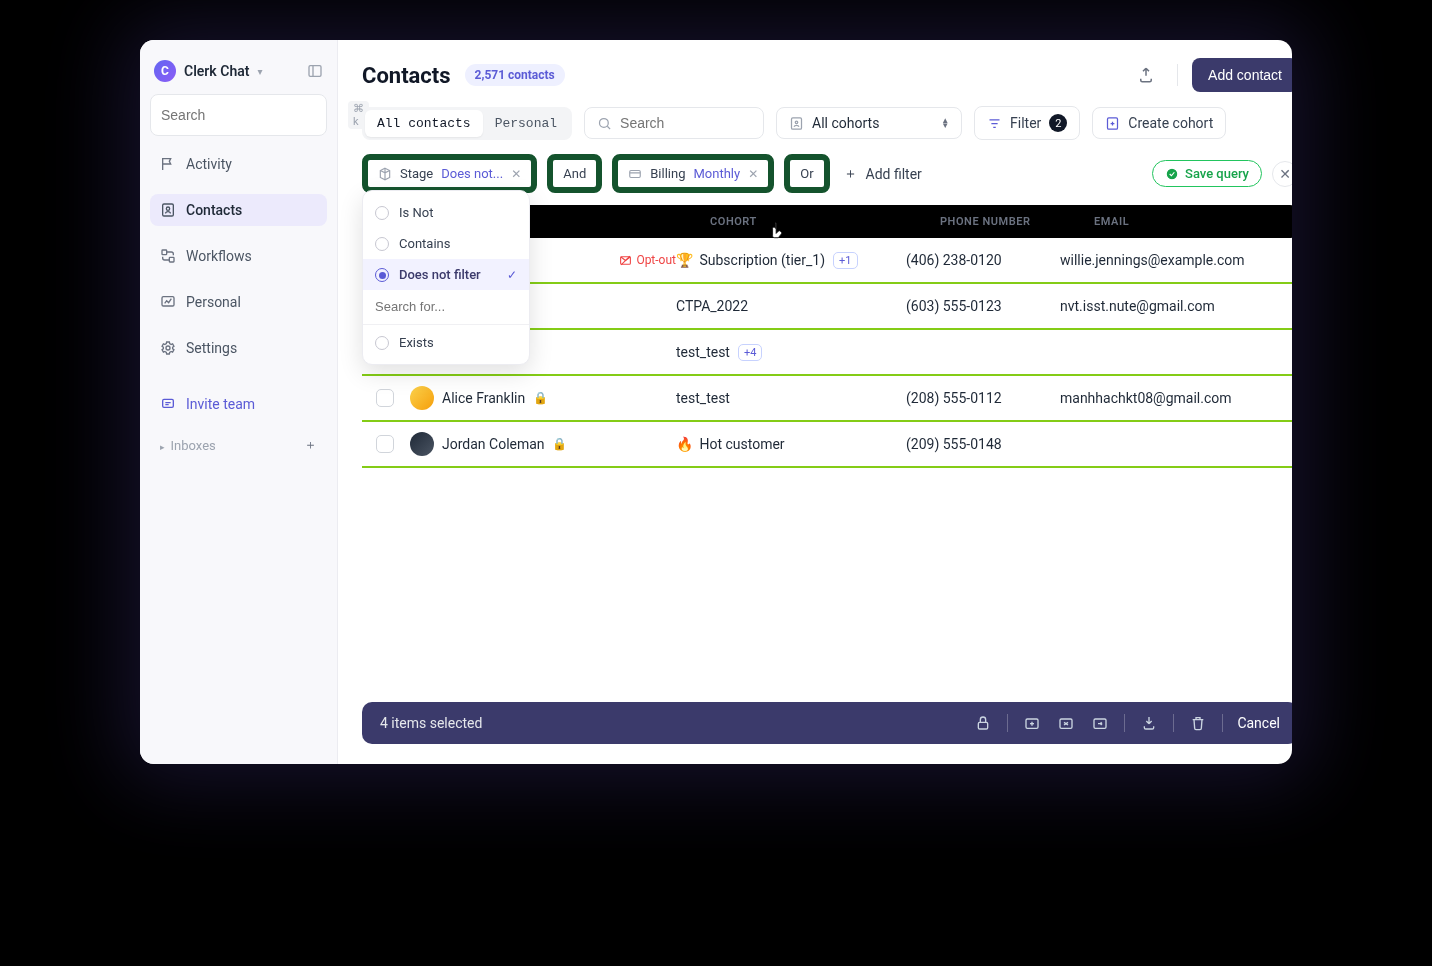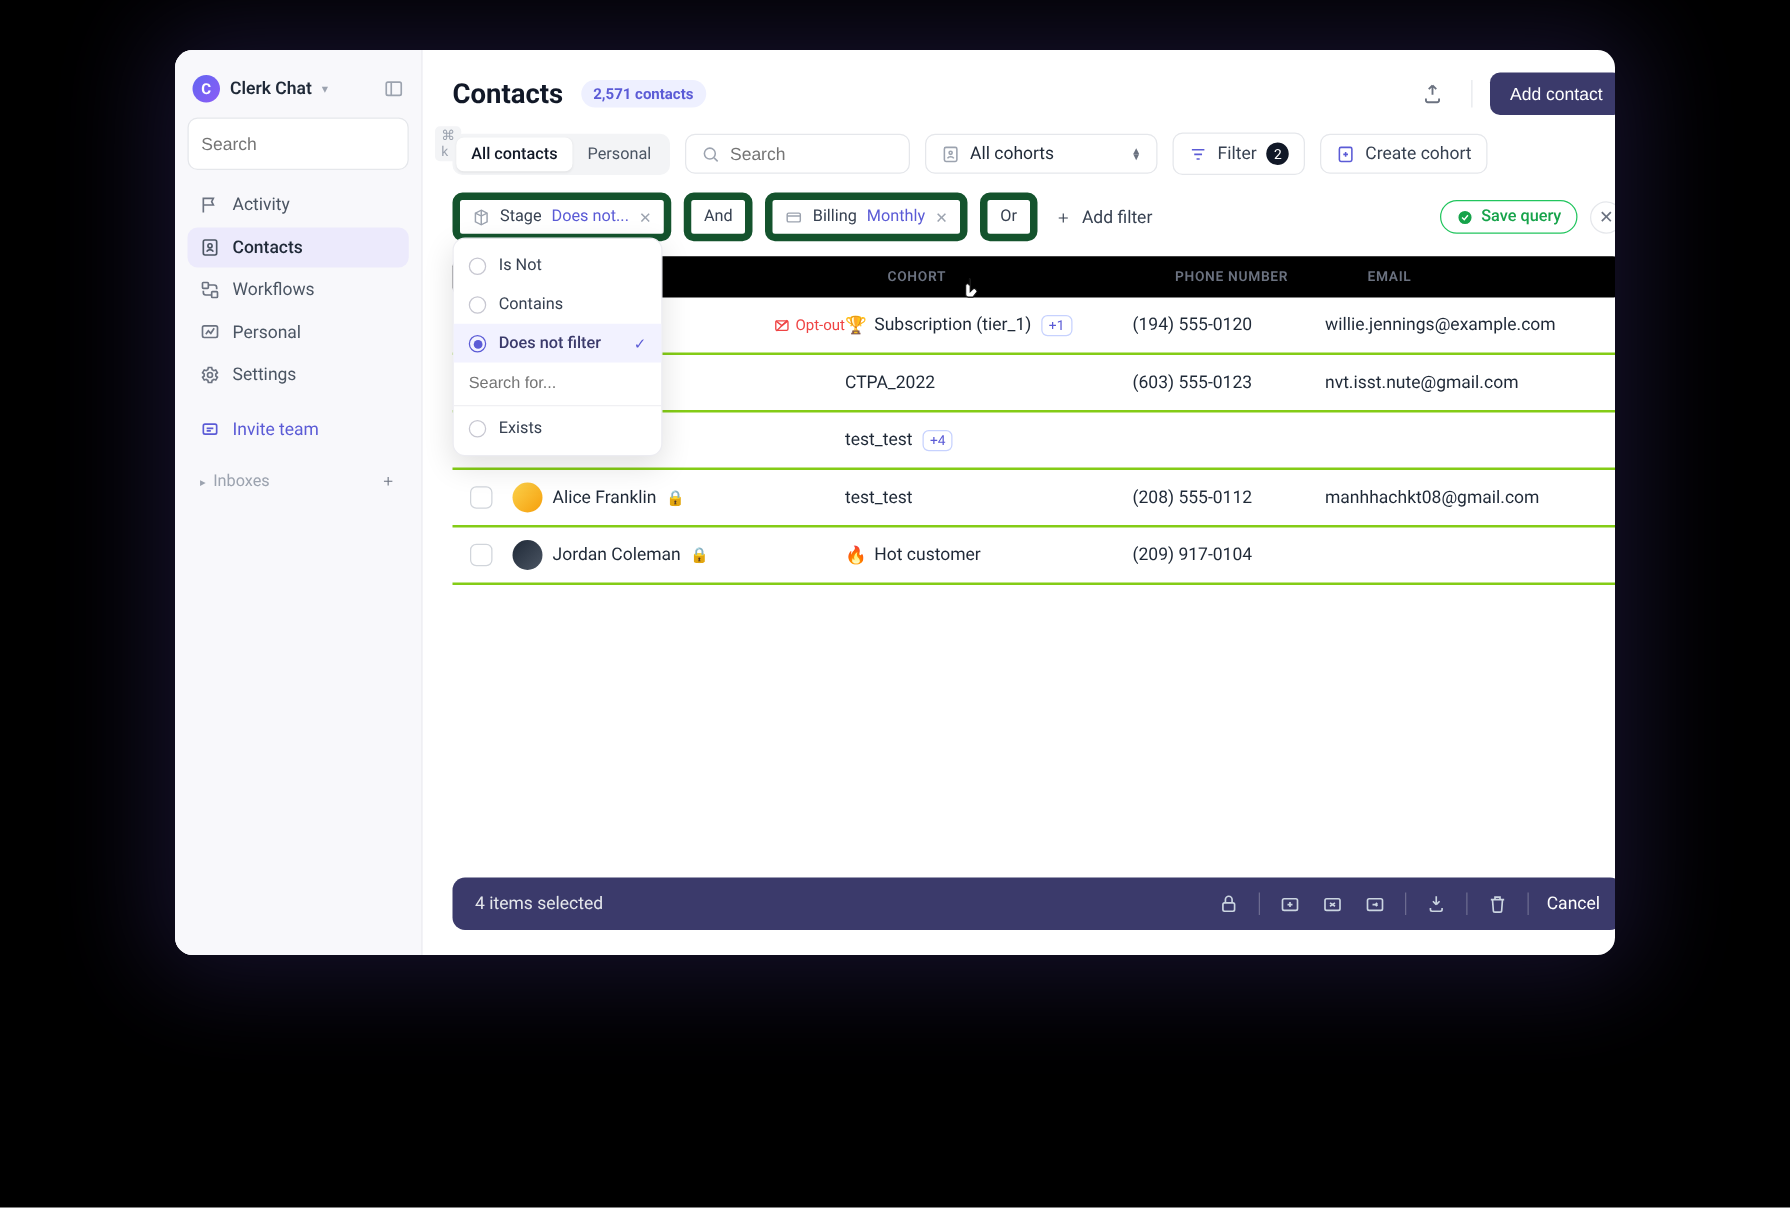--- a/index.html
+++ b/index.html
@@ -46,21 +46,21 @@
 .brand-name { font-weight:600; color:#1f2937; font-size:14px; }
 .chevron-small { color:#9ca3af; font-size:10px; }
 .panel-toggle { margin-left:auto; color:#9ca3af; }
 .search-box {
   display:flex; align-items:center; gap:6px;
   background:#fff; border:1px solid #e5e7eb; border-radius:8px;
   padding:6px 10px; color:#9ca3af; margin-bottom:12px;
 }
 .search-box input { border:none; outline:none; flex:1; font-size:14px; color:#374151; background:transparent;}
 .kbd { font-size:11px; color:#9ca3af; background:#f3f4f6; border-radius:4px; padding:1px 5px; }
-.nav { display:flex; flex-direction:column; gap:2px; }
+.nav { display:flex; flex-direction:column; gap:14px; }
 .nav-item {
   display:flex; align-items:center; gap:10px;
   padding:8px 10px; border-radius:8px; color:#4b5563; cursor:pointer;
 }
 .nav-item.active { background:#eceafc; color:#1f2937; font-weight:500; }
 .nav-icon { width:16px; height:16px; color:#6b7280; display:inline-flex; align-items:center; justify-content:center;}
 .nav-item.active .nav-icon{ color:#4b5563; }
 .invite { color:#5b5bd6; margin-top:10px; }
 .invite .nav-icon { color:#5b5bd6; }
 .inboxes { display:flex; align-items:center; justify-content:space-between; padding:10px 10px 0; color:#9ca3af; font-size:13px; margin-top:6px;}
@@ -78,21 +78,21 @@
 .icon-btn { width:34px; height:34px; display:flex; align-items:center; justify-content:center; color:#6b7280; cursor:pointer; }
 .divider-v { width:1px; height:22px; background:#e5e7eb; }
 .primary-btn {
   background:#3b3a6b; color:#fff; border:none; border-radius:8px; padding:9px 16px; font-size:14px; font-weight:500; cursor:pointer;
 }
 
 .toolbar {
   display:flex; align-items:center; gap:12px; padding:0 24px 14px;
 }
 .seg { display:flex; background:#f3f4f6; border-radius:8px; padding:3px; }
-.seg-btn { padding:6px 12px; border-radius:6px; font-size:13px; color:#4b5563; cursor:pointer; }
+.seg-btn { padding:6px 12px; border-radius:6px; font-size:13px; color:#4b5563; cursor:pointer;font-family:Liberation Mono, monospace; }
 .seg-btn.active { background:#fff; box-shadow:0 1px 2px rgba(0,0,0,0.06); color:#111827; font-weight:500;}
 .input-group {
   display:flex; align-items:center; gap:8px;
   border:1px solid #e5e7eb; border-radius:8px; padding:7px 12px; background:#fff;
 }
 .input-group input { border:none; outline:none; font-size:14px; flex:1; color:#374151; background:transparent; }
 .tb-search { width:180px; }
 .tb-cohort { width:186px; justify-content:space-between; }
 .sort-icon { display:flex; flex-direction:column; line-height:5px; font-size:8px; color:#6b7280; }
 .pill-btn { display:flex; align-items:center; gap:8px; border:1px solid #e5e7eb; border-radius:8px; padding:7px 12px; cursor:pointer; background:#fff; color:#374151; }
@@ -419,21 +419,21 @@
               <span>Opt-out</span>
             </span>
           </div>
           <div class="cohort-cell">
             <span class="cohort-text">
                 <span>🏆</span>
                 <span>Subscription (tier_1)</span>
               </span>
             <span class="plus-badge">+1</span>
           </div>
-          <div>(194) 555-0120</div>
+          <div>(406) 238-0120</div>
           <div>willie.jennings@example.com</div>
         </div>
 
         <div class="trow">
           <span class="chk"></span>
           <div class="name-cell">
               <span class="avatar"></span>
             </div>
           <div class="cohort-cell">
               <span class="cohort-text">
@@ -482,21 +482,21 @@
             <span class="avatar" style="background:linear-gradient(135deg,#1f2937,#4b5563);"></span>
             <span>Jordan Coleman</span>
             <span class="lock-ic">🔒</span>
           </div>
           <div class="cohort-cell">
               <span class="cohort-text">
                 <span>🔥</span>
                 <span>Hot customer</span>
               </span>
             </div>
-          <div>(209) 917-0104</div>
+          <div>(209) 555-0148</div>
           <div></div>
         </div>
 
       </div>
     </div>
 
     <div class="cursor-hand">
       <svg width="18" height="20" viewBox="0 0 24 28" fill="#fff" stroke="#111" stroke-width="1.2">
           <path d="M8 2v14l3-3c1-1 2-1 3 0l1 1c1 1 1 2 0 3l-4 5H6c-2 0-3-1-3-3V9c0-1 1-2 2-2s2 1 2 2V2c0-1 .5-1 .5-1S8 1 8 2z"></path>
         </svg>

